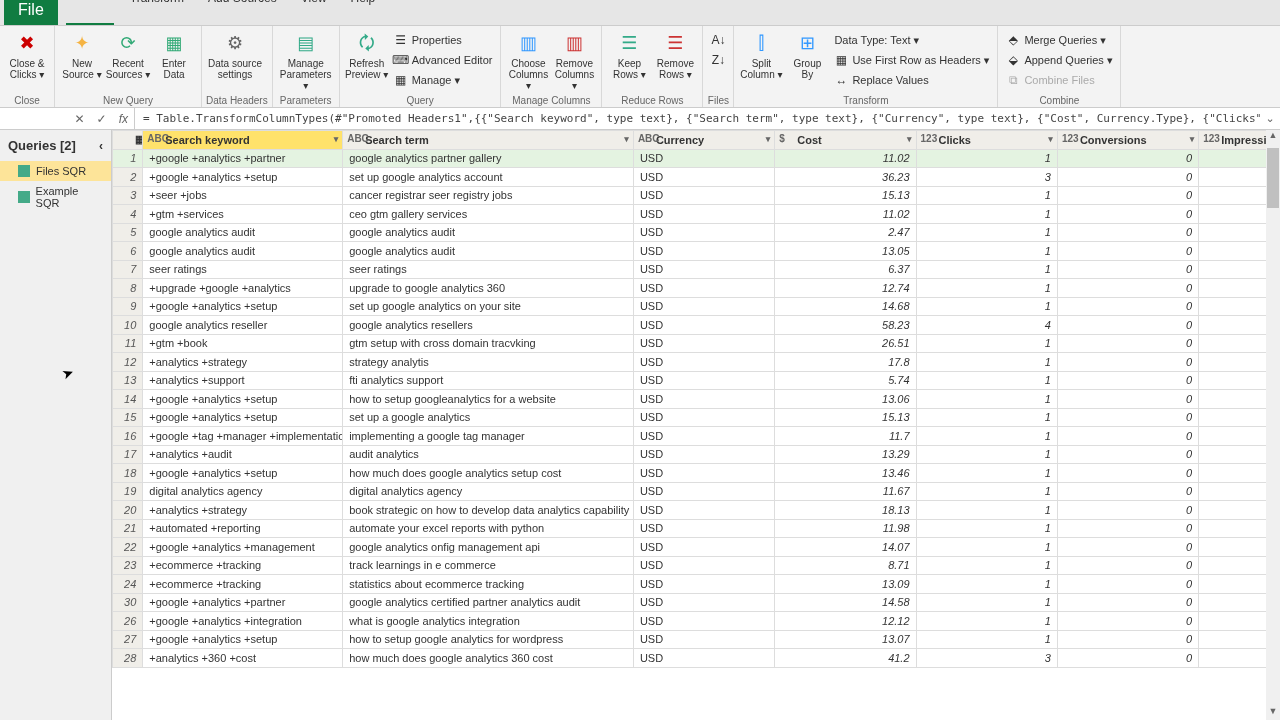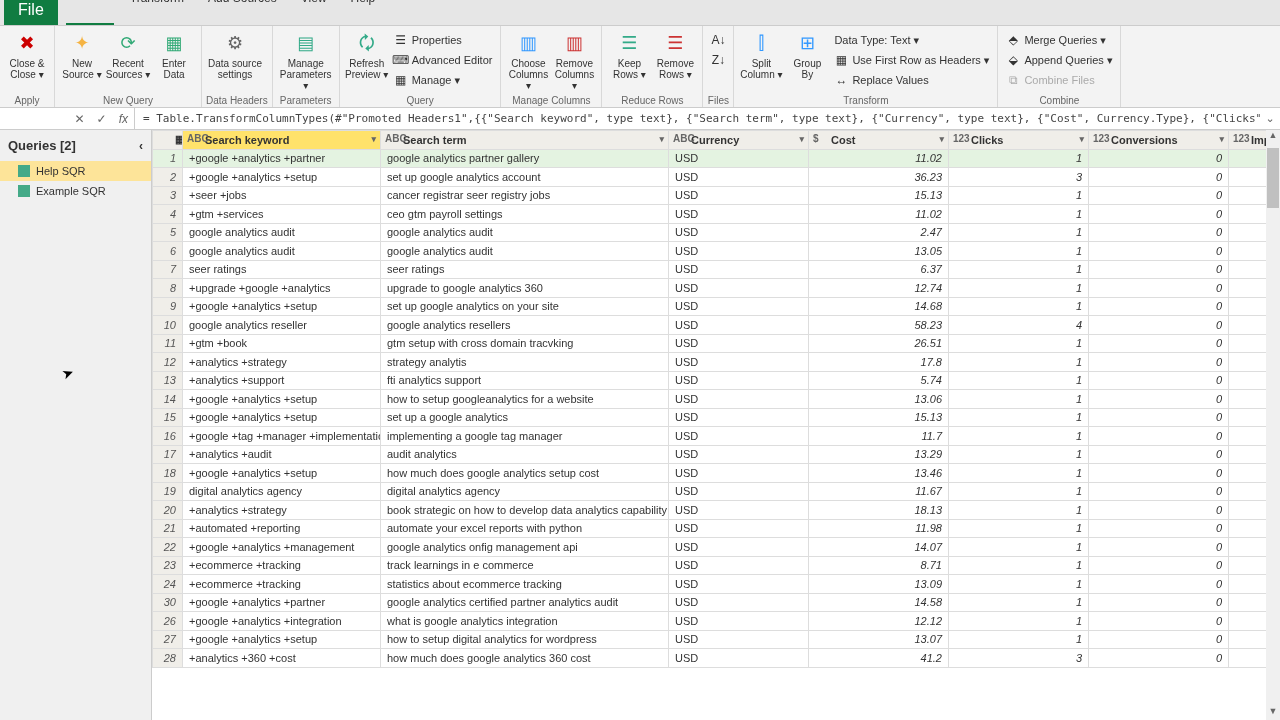--- a/index.html
+++ b/index.html
@@ -24,21 +24,21 @@
   
   
   .formula-bar { height: 22px; display: flex; align-items: center; border-bottom: 1px solid #ccc; background: #fff; }
   .fx-ctrl { width: 135px; border-right: 1px solid #ccc; display:flex; align-items:center; justify-content:flex-end; padding-right: 6px; gap: 12px; height: 100%; }
   .fx-ico { font-size: 12px; color: #666; cursor:pointer; }
   .formula-input { flex: 1; padding: 0 8px; font-family: Consolas, monospace; font-size: 11px; color: #444; white-space: nowrap; overflow: hidden; }
   .formula-expand { width: 20px; text-align:center; color:#666; cursor:pointer; }
   
   
   .main { display: flex; height: calc(720px - 26px - 82px - 22px); }
-  .sidebar { width: 152px; background: #f0f0f0; border-right: 1px solid #ccc; }
+  .sidebar { width: 112px; background: #f0f0f0; border-right: 1px solid #ccc; }
   .sidebar-header { display:flex; align-items:center; justify-content:space-between; padding: 8px 8px; font-size: 13px; font-weight: 600; color: #333; }
   .query-item { display:flex; align-items:center; gap:6px; padding: 4px 8px 4px 18px; font-size: 11px; cursor:pointer; }
   .query-item.sel { background: #fde499; }
   .query-ico { width:12px; height:12px; background:#4a8; display:inline-block; }
   .collapse-ico { font-size: 12px; cursor:pointer; }
   
   
   .table-wrap { flex:1; overflow: hidden; background: #fff; position: relative; }
   table { border-collapse: collapse; width: 100%; table-layout: fixed; }
   th, td { border: 1px solid #ddd; padding: 1px 6px; font-size: 11px; text-align: left; height: 18.5px; white-space: nowrap; overflow: hidden; }
@@ -68,24 +68,24 @@
   <div class="tab">View</div>
   <div class="tab">Help</div>
 </div>
 
 <div class="ribbon">
   <div class="ribbon-group">
     <div class="ribbon-body">
       <div class="big-btn">
         <span class="ico" style="color:#c00">✖</span>
         <span>Close &amp;</span>
-          <span>Close ▾</span>
-      </div>
-    </div>
-    <div class="ribbon-group-label">Apply</div>
+          <span>Clicks ▾</span>
+      </div>
+    </div>
+    <div class="ribbon-group-label">Close</div>
   </div>
 
   <div class="ribbon-group">
     <div class="ribbon-body">
       <div class="big-btn">
         <span class="ico" style="color:#f5b342">✦</span>
         <span>New</span>
           <span>Source ▾</span>
       </div>
       <div class="big-btn">
@@ -256,21 +256,21 @@
 </div>
 
 <div class="main">
   <div class="sidebar">
     <div class="sidebar-header">
       <span>Queries [2]</span>
       <span class="collapse-ico">‹</span>
     </div>
     <div class="query-item sel">
       <span class="query-ico"></span>
-      <span>Help SQR</span>
+      <span>Files SQR</span>
     </div>
     <div class="query-item">
       <span class="query-ico"></span>
       <span>Example SQR</span>
     </div>
   </div>
 
   <div class="table-wrap">
     <table id="grid">
         <colgroup>
@@ -320,21 +320,21 @@
             <td>cancer registrar seer registry jobs</td>
             <td>USD</td>
             <td class="num">15.13</td>
             <td class="num">1</td>
             <td class="num">0</td>
             <td></td>
           </tr>
           <tr>
             <td class="rownum">4</td>
             <td>+gtm +services</td>
-            <td>ceo gtm payroll settings</td>
+            <td>ceo gtm gallery services</td>
             <td>USD</td>
             <td class="num">11.02</td>
             <td class="num">1</td>
             <td class="num">0</td>
             <td></td>
           </tr>
           <tr>
             <td class="rownum">5</td>
             <td>google analytics audit</td>
             <td>google analytics audit</td>
@@ -550,21 +550,21 @@
             <td>what is google analytics integration</td>
             <td>USD</td>
             <td class="num">12.12</td>
             <td class="num">1</td>
             <td class="num">0</td>
             <td></td>
           </tr>
           <tr>
             <td class="rownum">27</td>
             <td>+google +analytics +setup</td>
-            <td>how to setup digital analytics for wordpress</td>
+            <td>how to setup google analytics for wordpress</td>
             <td>USD</td>
             <td class="num">13.07</td>
             <td class="num">1</td>
             <td class="num">0</td>
             <td></td>
           </tr>
           <tr>
             <td class="rownum">28</td>
             <td>+analytics +360 +cost</td>
             <td>how much does google analytics 360 cost</td>

